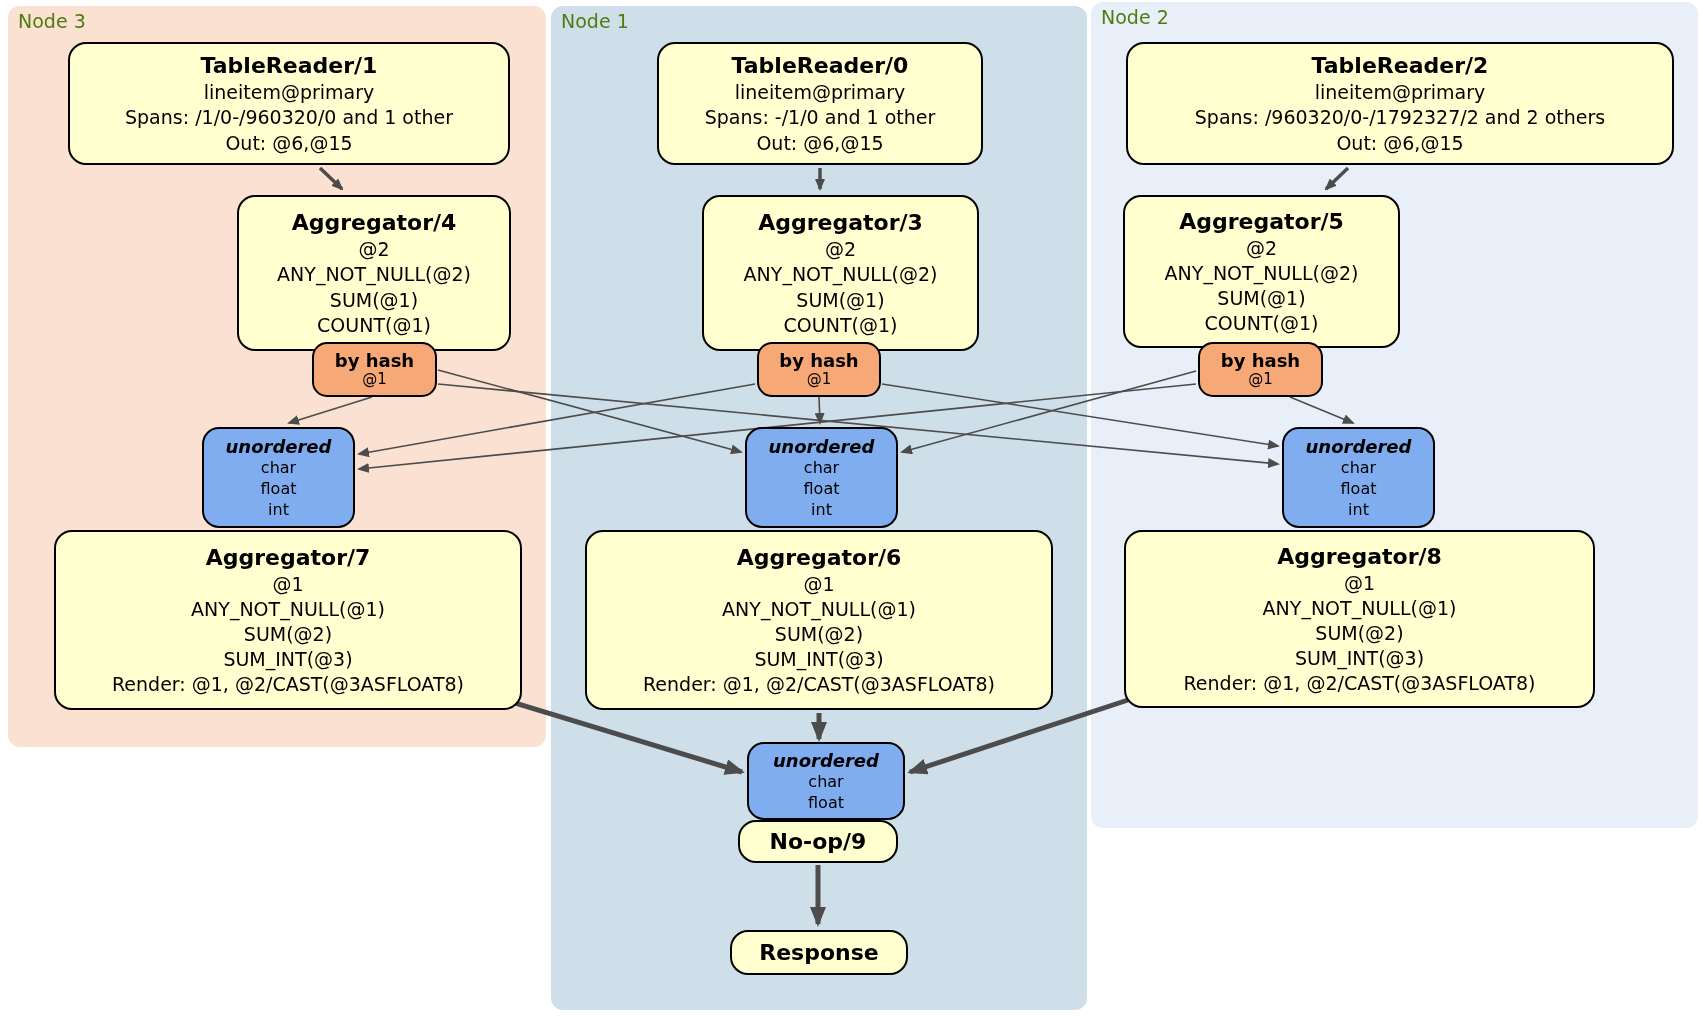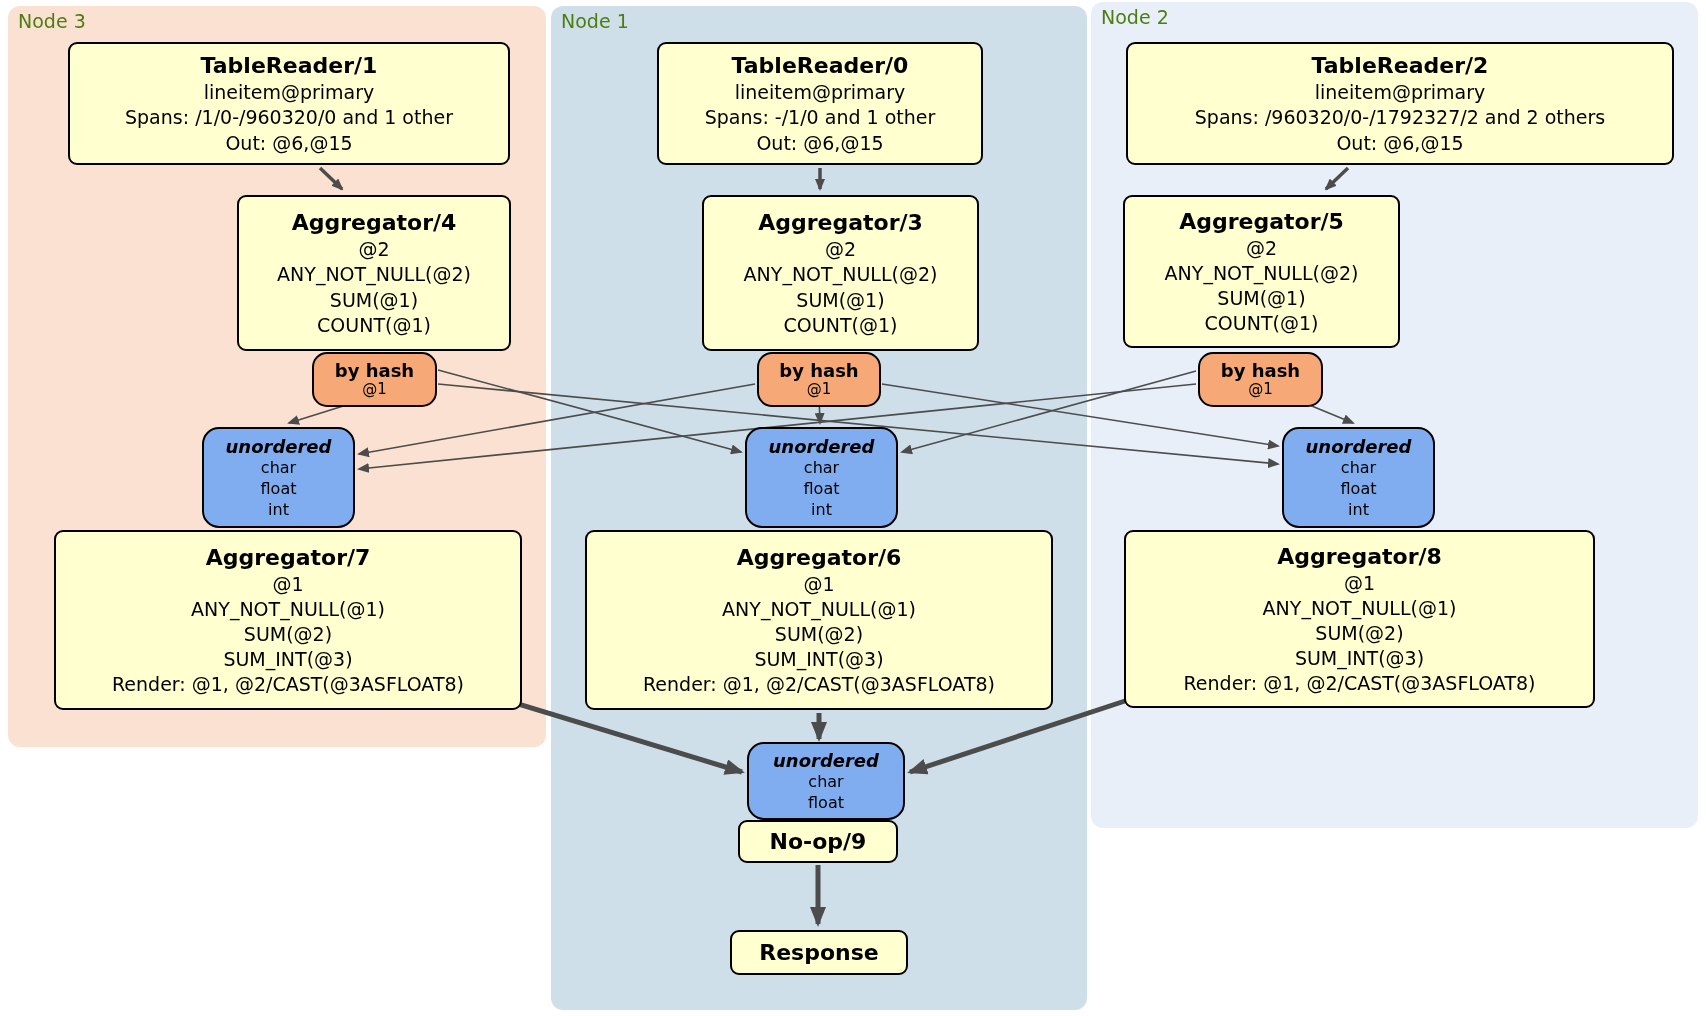--- a/index.html
+++ b/index.html
@@ -7,28 +7,28 @@
     position:relative;width:1706px;height:1016px;overflow:hidden;
     font-family:"DejaVu Sans","Liberation Sans",sans-serif;color:#000;
     background:#ffffff;
   }
   .region{position:absolute;border-radius:12px;z-index:1;}
   .region-label{position:absolute;left:10px;top:4px;font-size:19px;color:#4d7c0f;}
   #edges{position:absolute;left:0;top:0;z-index:2;}
   .box{
     position:absolute;box-sizing:border-box;z-index:3;
     background:var(--processor-bg,#ffffcf);
-    border:2px solid #000;border-radius:9px;
+    border:2px solid #000;border-radius:18px;
     display:flex;flex-direction:column;align-items:center;justify-content:center;
     text-align:center;line-height:1.32;padding:2px 6px;
   }
   .box .title{font-weight:bold;font-size:22px;white-space:nowrap;}
   .box .bline,.box .lines div{font-size:19px;white-space:nowrap;}
   .lines{display:flex;flex-direction:column;align-items:center;}
-  .router{background:var(--router-bg,#f7a877);border-radius:15px;z-index:4;line-height:1.15;margin-top:10px;}
+  .router{background:var(--router-bg,#f7a877);border-radius:15px;z-index:4;line-height:1.15;}
   .router .title{font-size:18px;}
   .router .lines div{font-size:15px;}
   .sync{background:var(--sync-bg,#80adf0);border-radius:17px;z-index:4;line-height:1.3;}
   .sync .title{font-size:18px;font-style:italic;}
   .sync .lines div{font-size:16px;}
   .e-thin{stroke:var(--edge,#4c4c4c);stroke-width:1.6;fill:none;}
   .e-mid{stroke:var(--edge,#4c4c4c);stroke-width:3.5;fill:none;}
   .e-thick{stroke:var(--edge,#4c4c4c);stroke-width:5;fill:none;}
   .ah{fill:var(--edge,#4c4c4c);}
 </style>

